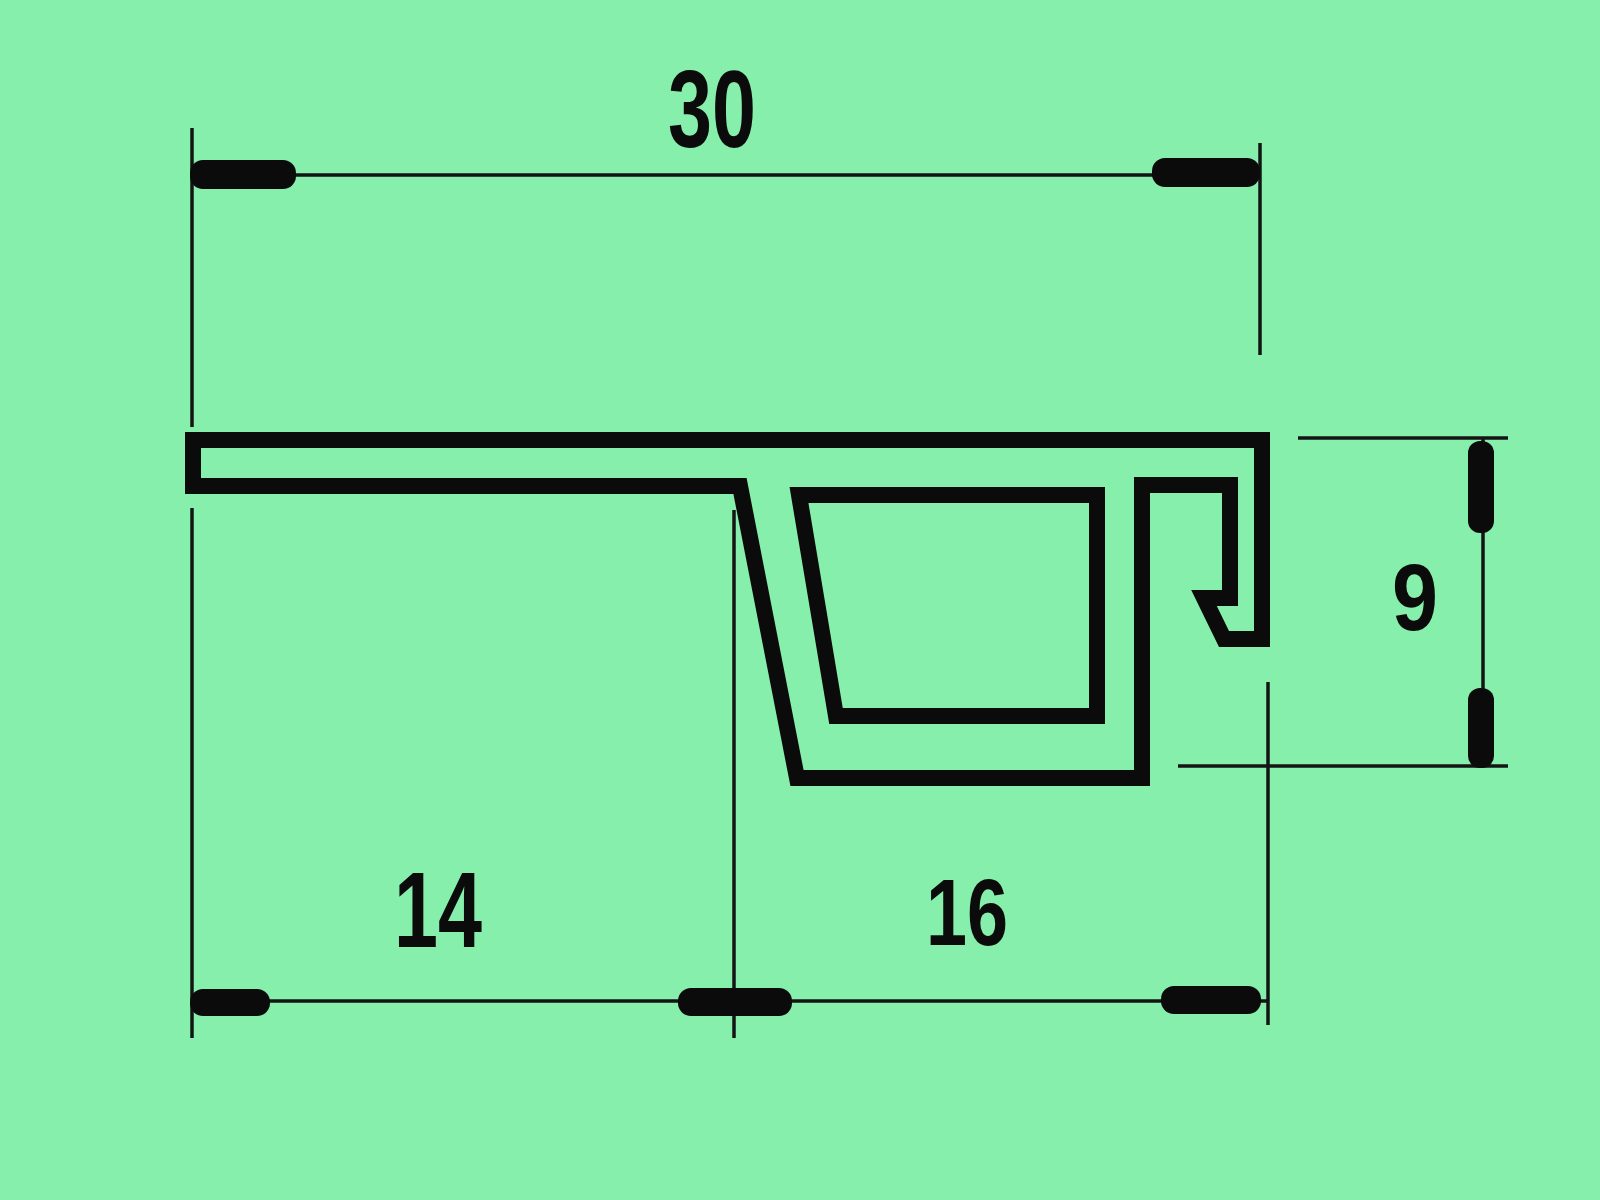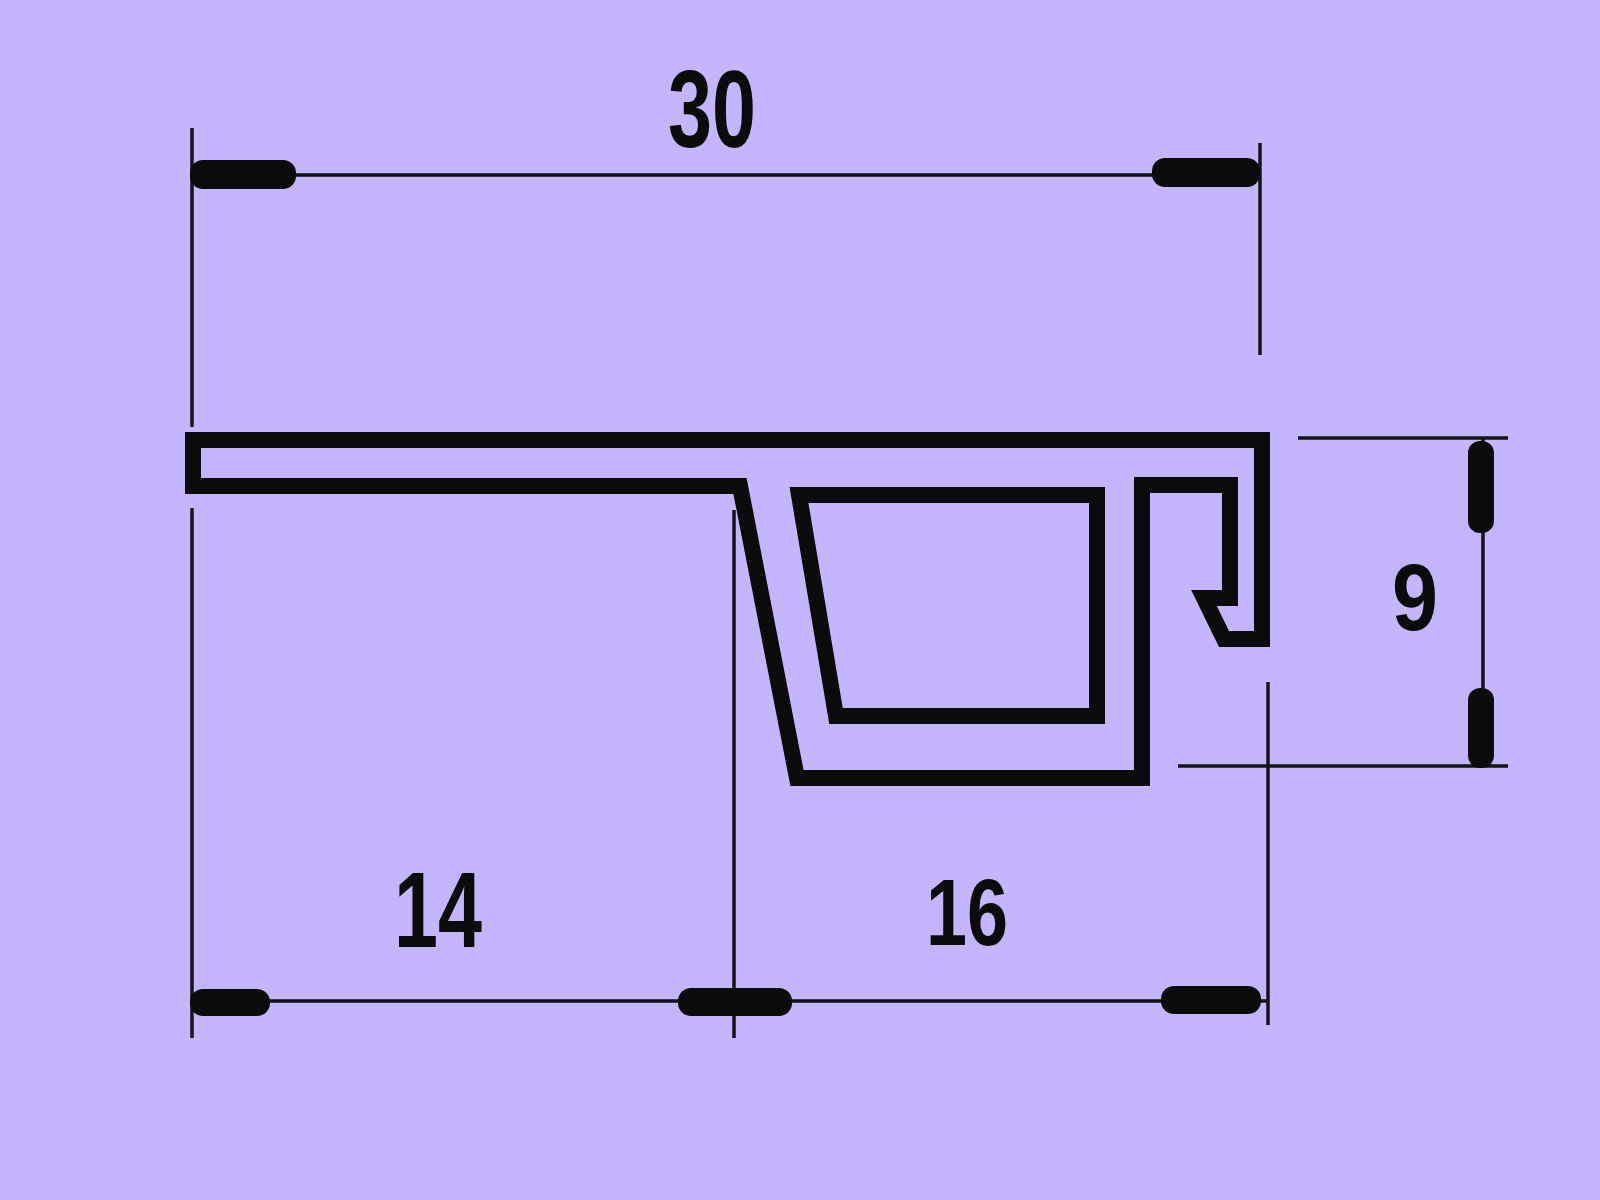--- a/index.html
+++ b/index.html
@@ -1,16 +1,16 @@
 <!DOCTYPE html>
 <html><head>
 <meta charset="utf-8">
 <style>
   html,body{margin:0;padding:0;background:#ffffff;}
-  .stage{width:1600px;height:1200px;position:relative;background:#c4b5fd;overflow:hidden;}
+  .stage{width:1600px;height:1200px;position:relative;background:#86efac;overflow:hidden;}
   svg{display:block;}
   .dim-text{
     font-family:"Liberation Sans", sans-serif;
     font-weight:bold;
     fill:#0b0b0b;
   }
 </style>
 </head>
 <body>
 

